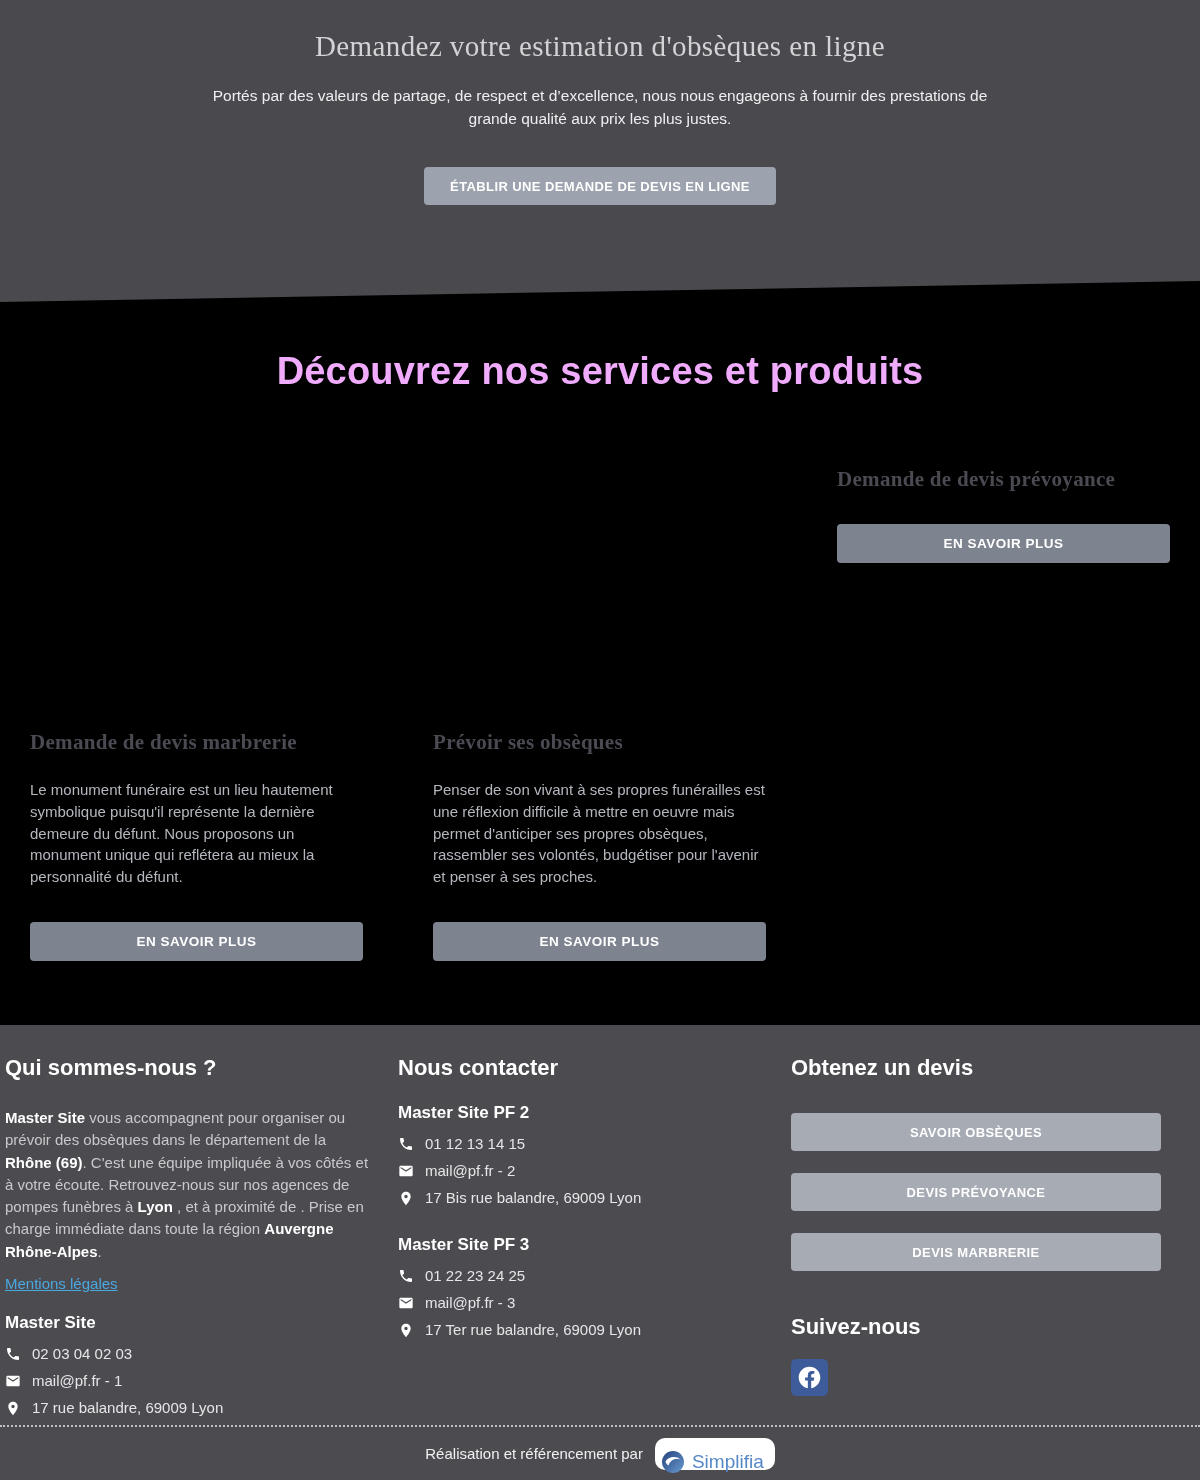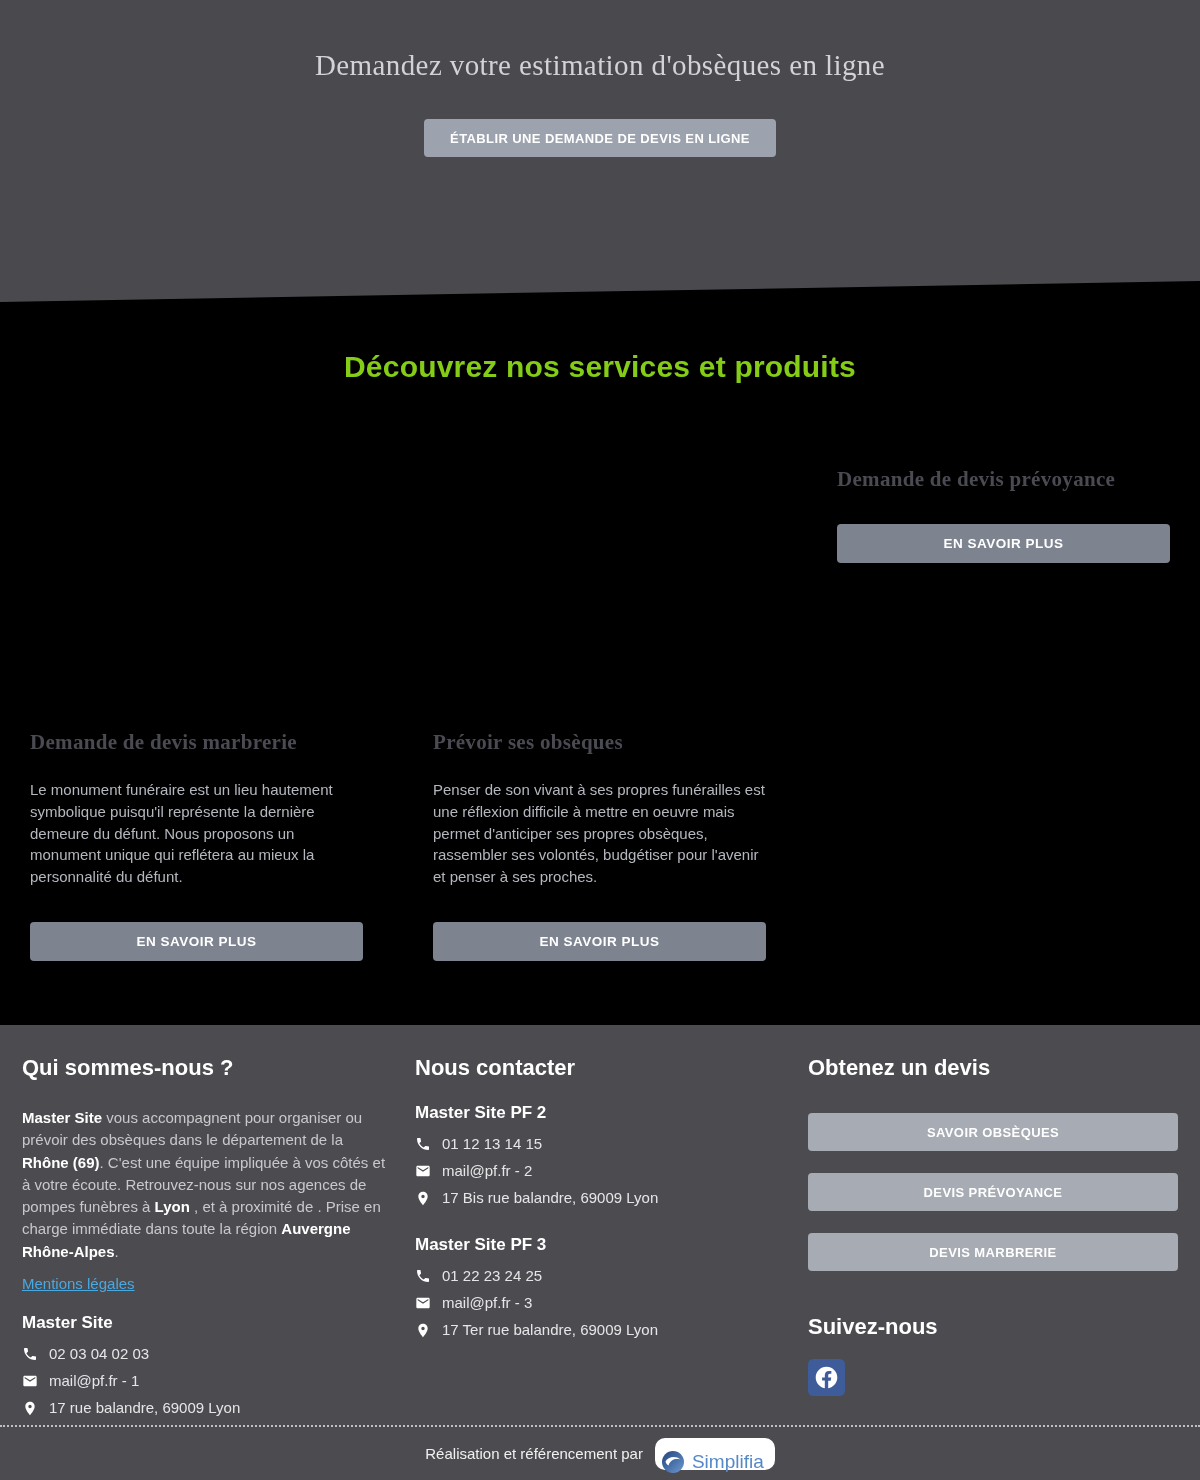--- a/index.html
+++ b/index.html
@@ -5,38 +5,38 @@
   * { margin:0; padding:0; box-sizing:border-box; }
   html,body { width:1200px; height:1480px; background:#000; overflow:hidden;
               font-family:"Liberation Sans","DejaVu Sans",sans-serif; }
 
   
   .hero {
     width:1200px; height:302px; background:#4a494e; text-align:center;
     clip-path:polygon(0 0, 100% 0, 100% 281px, 0 302px);
   }
   .hero h1 {
-    padding-top:49px; font-family:"Liberation Serif","DejaVu Serif",serif;
+    padding-top:30px; font-family:"Liberation Serif","DejaVu Serif",serif;
     font-weight:400; font-size:29px; letter-spacing:.4px; color:#d3d3d6;
   }
   .hero .sub {
     margin:21px auto 0; max-width:810px; font-size:15.5px; line-height:23px; color:#efeff1;
   }
   .cta-btn {
     display:inline-flex; align-items:center; justify-content:center;
     margin-top:37px; width:352px; height:38px; border:none; border-radius:4px;
     background:#9ca3ae; color:#fff; font-size:13px; font-weight:700;
     letter-spacing:.4px; cursor:pointer; font-family:inherit;
   }
 
   
   .services { position:relative; width:1200px; height:723px; background:#000; }
   .services h2 {
     position:absolute; top:48px; width:100%; text-align:center;
-    font-size:30px; font-weight:700; color:#84cc16; letter-spacing:.2px;
+    font-size:38px; font-weight:700; color:#f0abfc; letter-spacing:.2px;
   }
   .card { position:absolute; width:333px; }
   .card h3 {
     font-family:"Liberation Serif","DejaVu Serif",serif; font-weight:700;
     font-size:21px; line-height:22px; color:#4a4a52; letter-spacing:.3px;
     margin:0 0 26px;
   }
   .card p { font-size:15px; line-height:21.8px; color:#b4b7be; margin:0 0 9px; }
   .savoir-btn {
     display:flex; align-items:center; justify-content:center;
@@ -46,21 +46,21 @@
   }
   .card-prevoyance { left:837px; top:166px; }
   .card-prevoyance h3 { margin-bottom:31px; }
   .card-marbrerie  { left:30px;  top:429px; }
   .card-obseques   { left:433px; top:429px; }
 
   
   .footer { width:1200px; height:455px; background:#4c4b50; }
   .footer-main {
     display:grid; grid-template-columns:370px 370px 370px; gap:23px;
-    padding:30px 22px 0; height:400px;
+    padding:30px 5px 0; height:400px;
   }
   .footer h3 { font-size:22px; line-height:26px; font-weight:700; color:#fff; margin:0 0 0; }
   .about p.desc { margin-top:26px; font-size:15px; line-height:22.3px; color:#c9c9cc; }
   .about p.desc strong { color:#fff; }
   .legal-link { display:inline-block; margin-top:12px; font-size:15px; color:#4aa8e0; text-decoration:underline; cursor:pointer; }
   .agency { margin-top:20px; }
   .agency h4 { font-size:17px; line-height:20px; font-weight:700; color:#fff; margin:0 0 12px; }
   .contact-row { display:flex; align-items:center; gap:11px; font-size:15px; line-height:18px; color:#e6e6e8; margin-bottom:9px; }
   .contact-row svg { flex:0 0 auto; }
   .contact-col .agency:first-of-type { margin-top:22px; }
@@ -84,20 +84,21 @@
     display:flex; align-items:center; gap:7px; background:#fff;
     border-radius:10px; height:32px; padding:16px 11px 0 6px; cursor:pointer; border:none;
   }
   .simplifia-pill .brand { font-size:19px; color:#5688c7; font-family:inherit; }
 </style>
 </head>
 <body>
 
 <section class="hero">
   <h1>Demandez votre estimation d'obsèques en ligne</h1>
+  <p class="sub">Portés par des valeurs de partage, de respect et d’excellence, nous nous engageons à fournir des prestations de grande qualité aux prix les plus justes.</p>
   <button class="cta-btn">ÉTABLIR UNE DEMANDE DE DEVIS EN LIGNE</button>
 </section>
 
 <section class="services">
   <h2>Découvrez nos services et produits</h2>
 
   <div class="card card-prevoyance">
     <h3>Demande de devis prévoyance</h3>
     <button class="savoir-btn">EN SAVOIR PLUS</button>
   </div>

